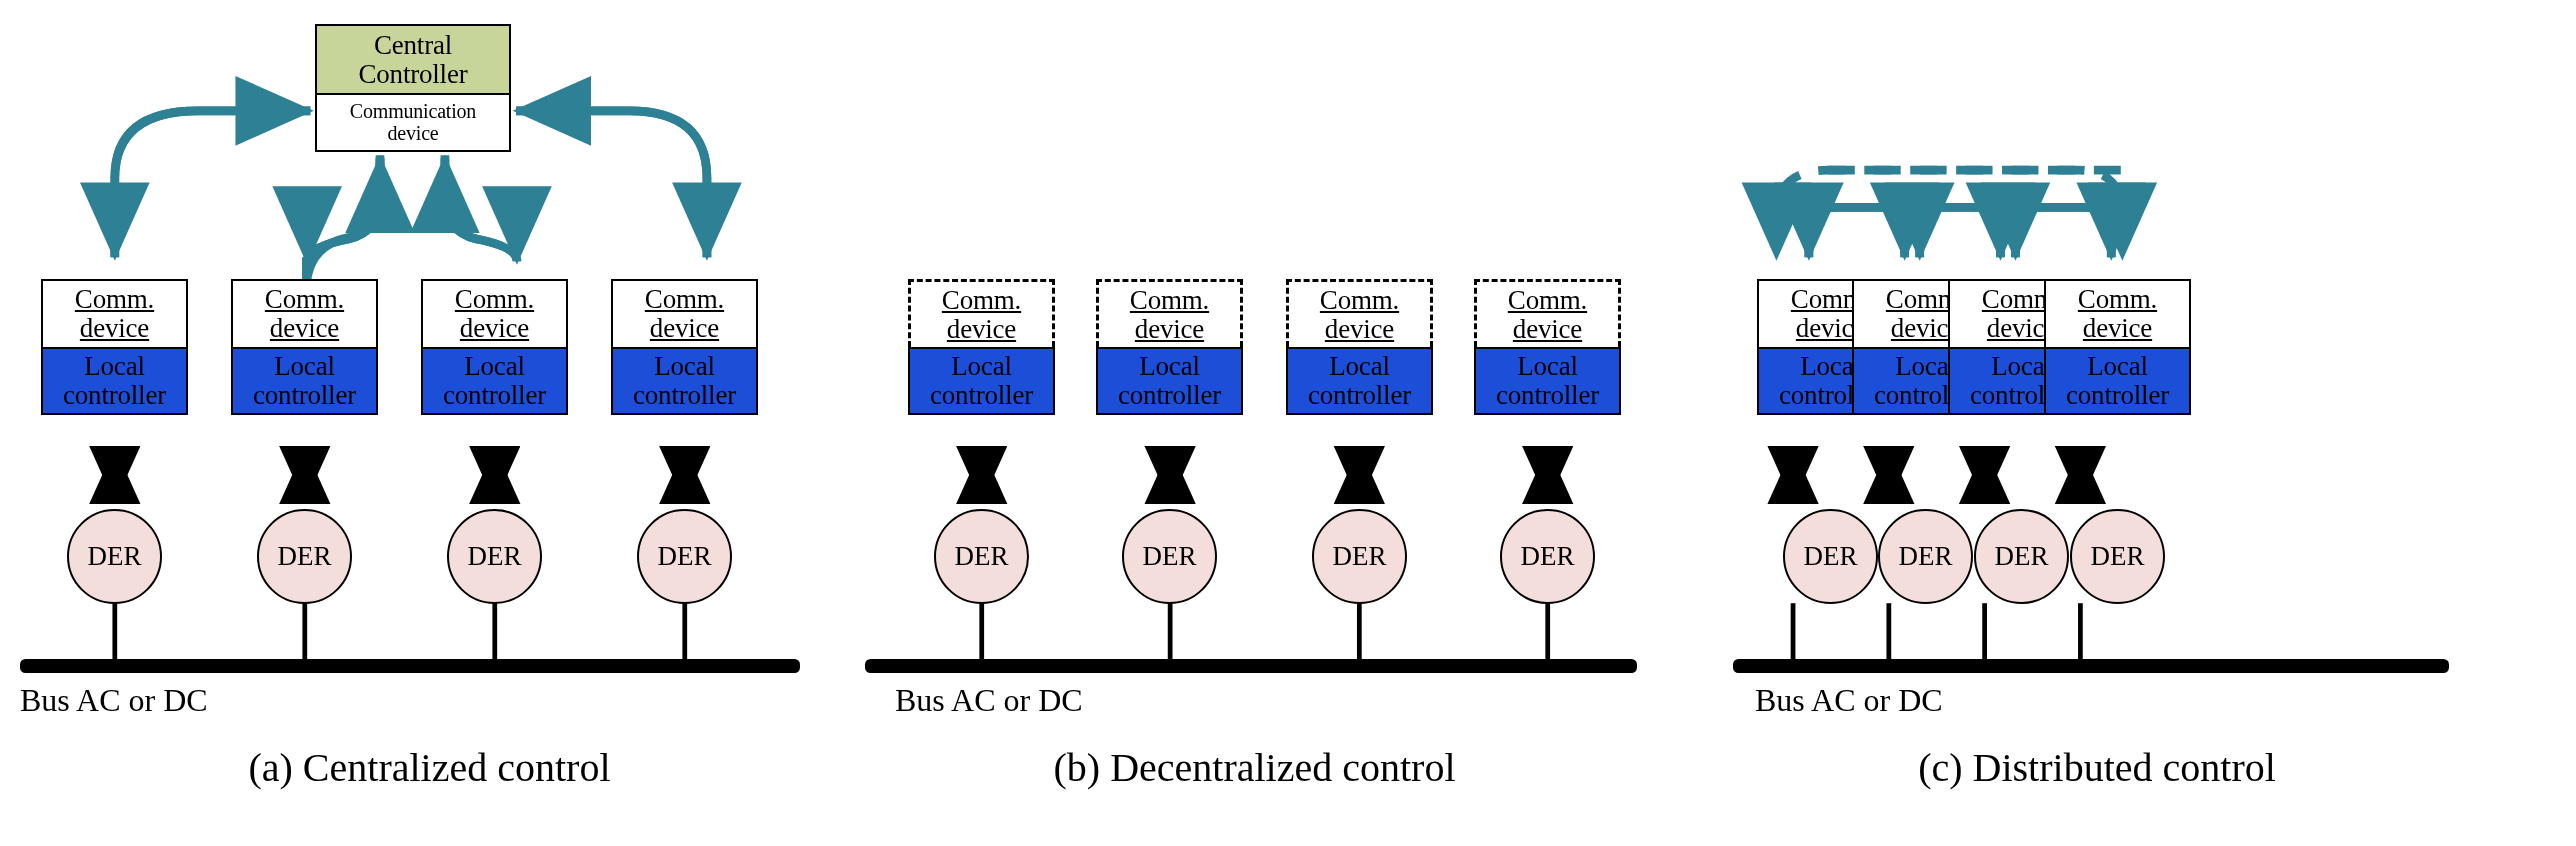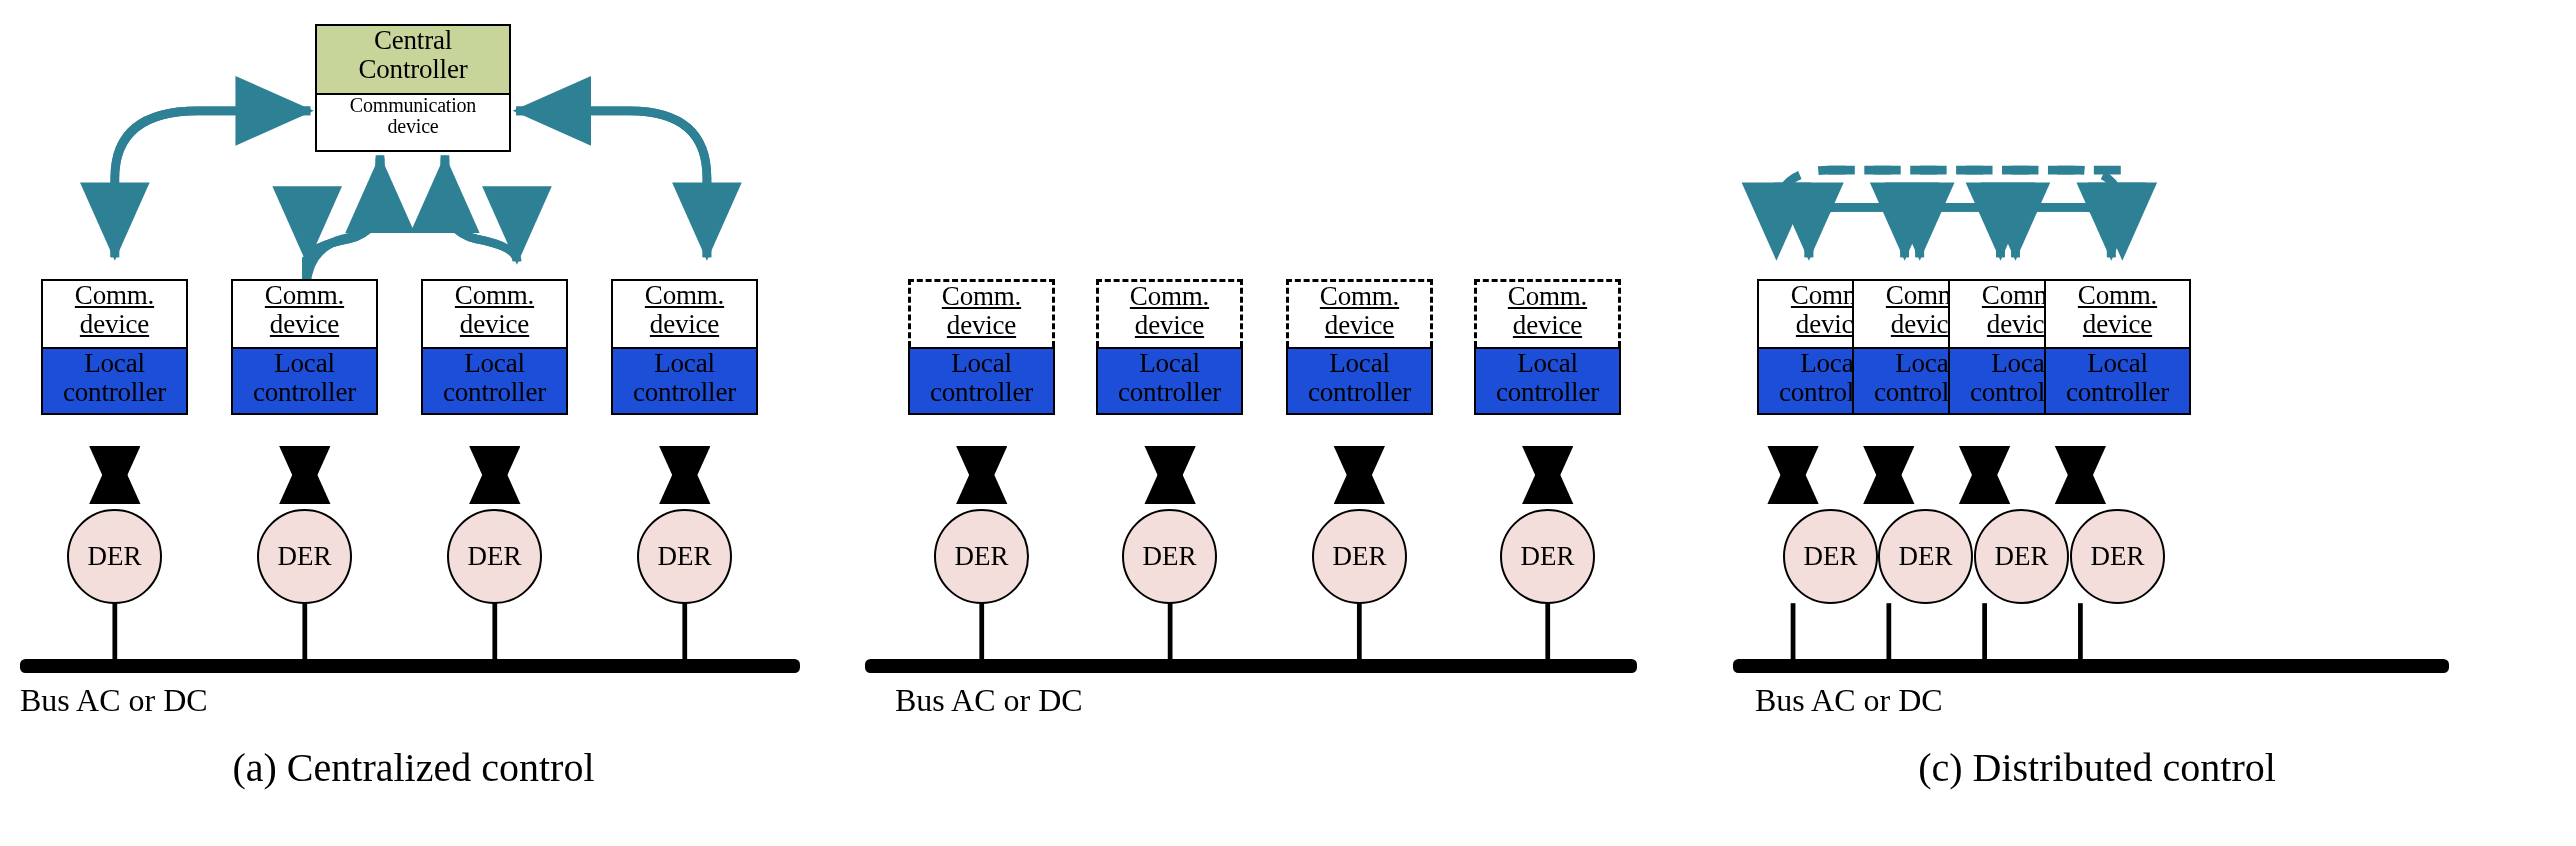--- a/index.html
+++ b/index.html
@@ -31,21 +31,21 @@
     width: 100%;
     height: 100%;
     overflow: visible;
   }
   .node {
     position: absolute;
     box-sizing: border-box;
     background: #ffffff;
     border: 2.4px solid #000000;
     display: flex;
-    align-items: flex-start;
+    align-items: center;
     justify-content: center;
     text-align: center;
     line-height: 1.06;
     font-size: 27px;
     letter-spacing: -0.2px;
   }
   .node.green {
     background: #c7d49a;
     border-bottom: none;
   }
@@ -216,21 +216,21 @@
         <span class="twoline">Local</span>
         <span class="twoline">controller</span>
       </span>
     </div>
     <div class="der" style="left:637px; top:509px; width:95px; height:95px;">
       <span>DER</span>
     </div>
 
     <div class="bus" style="left:20px; top:659px; width:780px; height:13.5px;"></div>
     <div class="buslabel" style="left:20px; top:682px;">Bus AC or DC</div>
-    <div class="caption" style="left:0px; top:744px; width:799px;padding-left:14px;">(a) Centralized control</div>
+    <div class="caption" style="left:16px; top:744px; width:799px;padding-left:14px;">(a) Centralized control</div>
   </div>
 
   <div class="panel" style="left:855px; width:863px;">
 
     <svg class="layer" viewBox="0 0 1090 1070">
       <defs>
         <marker id="blackArrowB" markerWidth="9" markerHeight="9" refX="7.4" refY="3.6" orient="auto">
           <path d="M0,0 L8,3.6 L0,7.2 z" fill="#000000"></path>
         </marker>
       </defs>
@@ -313,20 +313,21 @@
         <span class="twoline">Local</span>
         <span class="twoline">controller</span>
       </span>
     </div>
     <div class="der" style="left:645px; top:509px; width:95px; height:95px;">
       <span>DER</span>
     </div>
 
     <div class="bus" style="left:9.5px; top:659px; width:772px; height:13.5px;"></div>
     <div class="buslabel" style="left:40px; top:682px;">Bus AC or DC</div>
+    <div class="caption" style="left:0px; top:744px; width:799px;">(b) Decentralized control</div>
   </div>
 
   <div class="panel" style="left:1717px; width:859px;">
 
     <svg class="layer" viewBox="0 0 1085 1070">
       <defs>
         <marker id="tealArrowC" markerWidth="10" markerHeight="10" refX="8.6" refY="4" orient="auto">
           <path d="M0,0 L9,4 L0,8 z" fill="#2e8195"></path>
         </marker>
         <marker id="blackArrowC" markerWidth="9" markerHeight="9" refX="7.4" refY="3.6" orient="auto">

